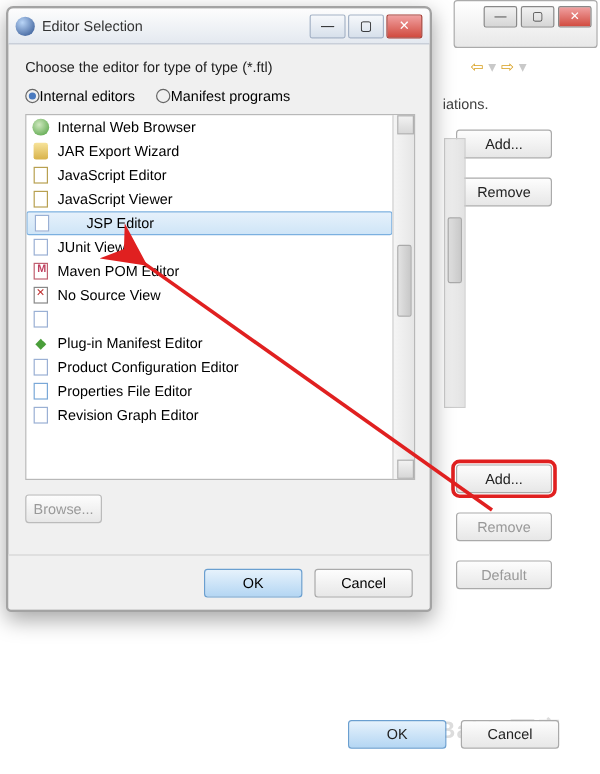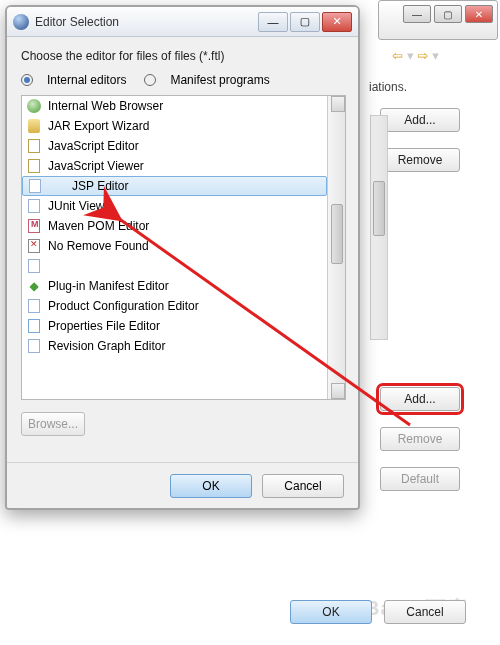--- a/index.html
+++ b/index.html
@@ -31,21 +31,21 @@
 .titlebar { height: 30px; background: linear-gradient(#fdfdfd,#e4e9f0); display: flex; align-items: center; padding: 0 6px; border-bottom: 1px solid #c0c8d4; }
 .title-icon { width: 16px; height: 16px; border-radius: 50%; background: radial-gradient(circle at 35% 30%, #b9d5f7, #2a4e8c); margin-right: 6px; }
 .title-text { flex: 1; color: #333; }
 .win-ctrls { display: flex; gap: 2px; }
 .win-ctrl { width: 30px; height: 20px; display: flex; align-items: center; justify-content: center; border: 1px solid #a4b2c6; border-radius: 2px; font-size: 11px; background: linear-gradient(#f6f8fb,#d7e0eb); cursor: pointer; }
 .win-ctrl.close { background: linear-gradient(#f0a0a0,#d14b3f); color: #fff; border-color: #a73b32; }
 
 .content { padding: 12px 12px 10px 14px; }
 .prompt { color: #222; margin-bottom: 10px; }
 .radio-row { display: flex; gap: 18px; margin-bottom: 8px; }
-.radio-opt { display: flex; align-items: center; gap: 14px; cursor: pointer; }
+.radio-opt { display: flex; align-items: center; gap: 0; cursor: pointer; }
 .radio-dot { width: 12px; height: 12px; border: 1px solid #666; border-radius: 50%; display: flex; align-items: center; justify-content: center; }
 .radio-dot.checked::after { content: ""; width: 6px; height: 6px; background: #4a7abf; border-radius: 50%; }
 
 .list-wrap { position: relative; border: 1px solid #b8b8b8; background: #fff; height: 305px; margin-top: 4px; }
 .list { position: absolute; inset: 0 18px 0 0; overflow: hidden; }
 .item { display: flex; align-items: center; height: 20px; padding: 0 4px; gap: 6px; cursor: pointer; }
 .item.selected { background: linear-gradient(#e6f1fb,#cfe5f7); border: 1px solid #7bb0e0; border-radius: 2px; gap: 29px; }
 .item-icon { width: 16px; height: 16px; display: flex; align-items: center; justify-content: center; font-size: 11px; }
 .list-scroll { position: absolute; right: 0; top: 0; bottom: 0; width: 18px; background: linear-gradient(90deg,#f5f5f5,#e6e6e6); border-left: 1px solid #ccc; }
 .list-scroll::before, .list-scroll::after { content: ""; position: absolute; left: 3px; width: 12px; height: 14px; background: linear-gradient(#f2f2f2,#d7d7d7); border: 1px solid #b0b0b0; }
@@ -110,21 +110,21 @@
   <div class="titlebar">
     <div class="title-icon"></div>
     <div class="title-text">Editor Selection</div>
     <div class="win-ctrls">
       <div class="win-ctrl">—</div>
       <div class="win-ctrl">▢</div>
       <div class="win-ctrl close">✕</div>
     </div>
   </div>
   <div class="content">
-    <div class="prompt">Choose the editor for files of files (*.ftl)</div>
+    <div class="prompt">Choose the editor for type of type (*.ftl)</div>
     <div class="radio-row">
       <div class="radio-opt">
         <span class="radio-dot checked"></span>
         <span>Internal editors</span>
       </div>
       <div class="radio-opt">
         <span class="radio-dot"></span>
         <span>Manifest programs</span>
       </div>
     </div>
@@ -169,21 +169,21 @@
           <div class="item">
             <span class="item-icon">
               <span class="ic-maven"></span>
             </span>
             <span>Maven POM Editor</span>
           </div>
           <div class="item">
             <span class="item-icon">
               <span class="ic-nosrc"></span>
             </span>
-            <span>No Remove Found</span>
+            <span>No Source View</span>
           </div>
           <div class="item">
             <span class="item-icon">
               <span class="ic-doc"></span>
             </span>
           </div>
           <div class="item">
             <span class="item-icon">
               <span class="ic-plug">◆</span>
             </span>

